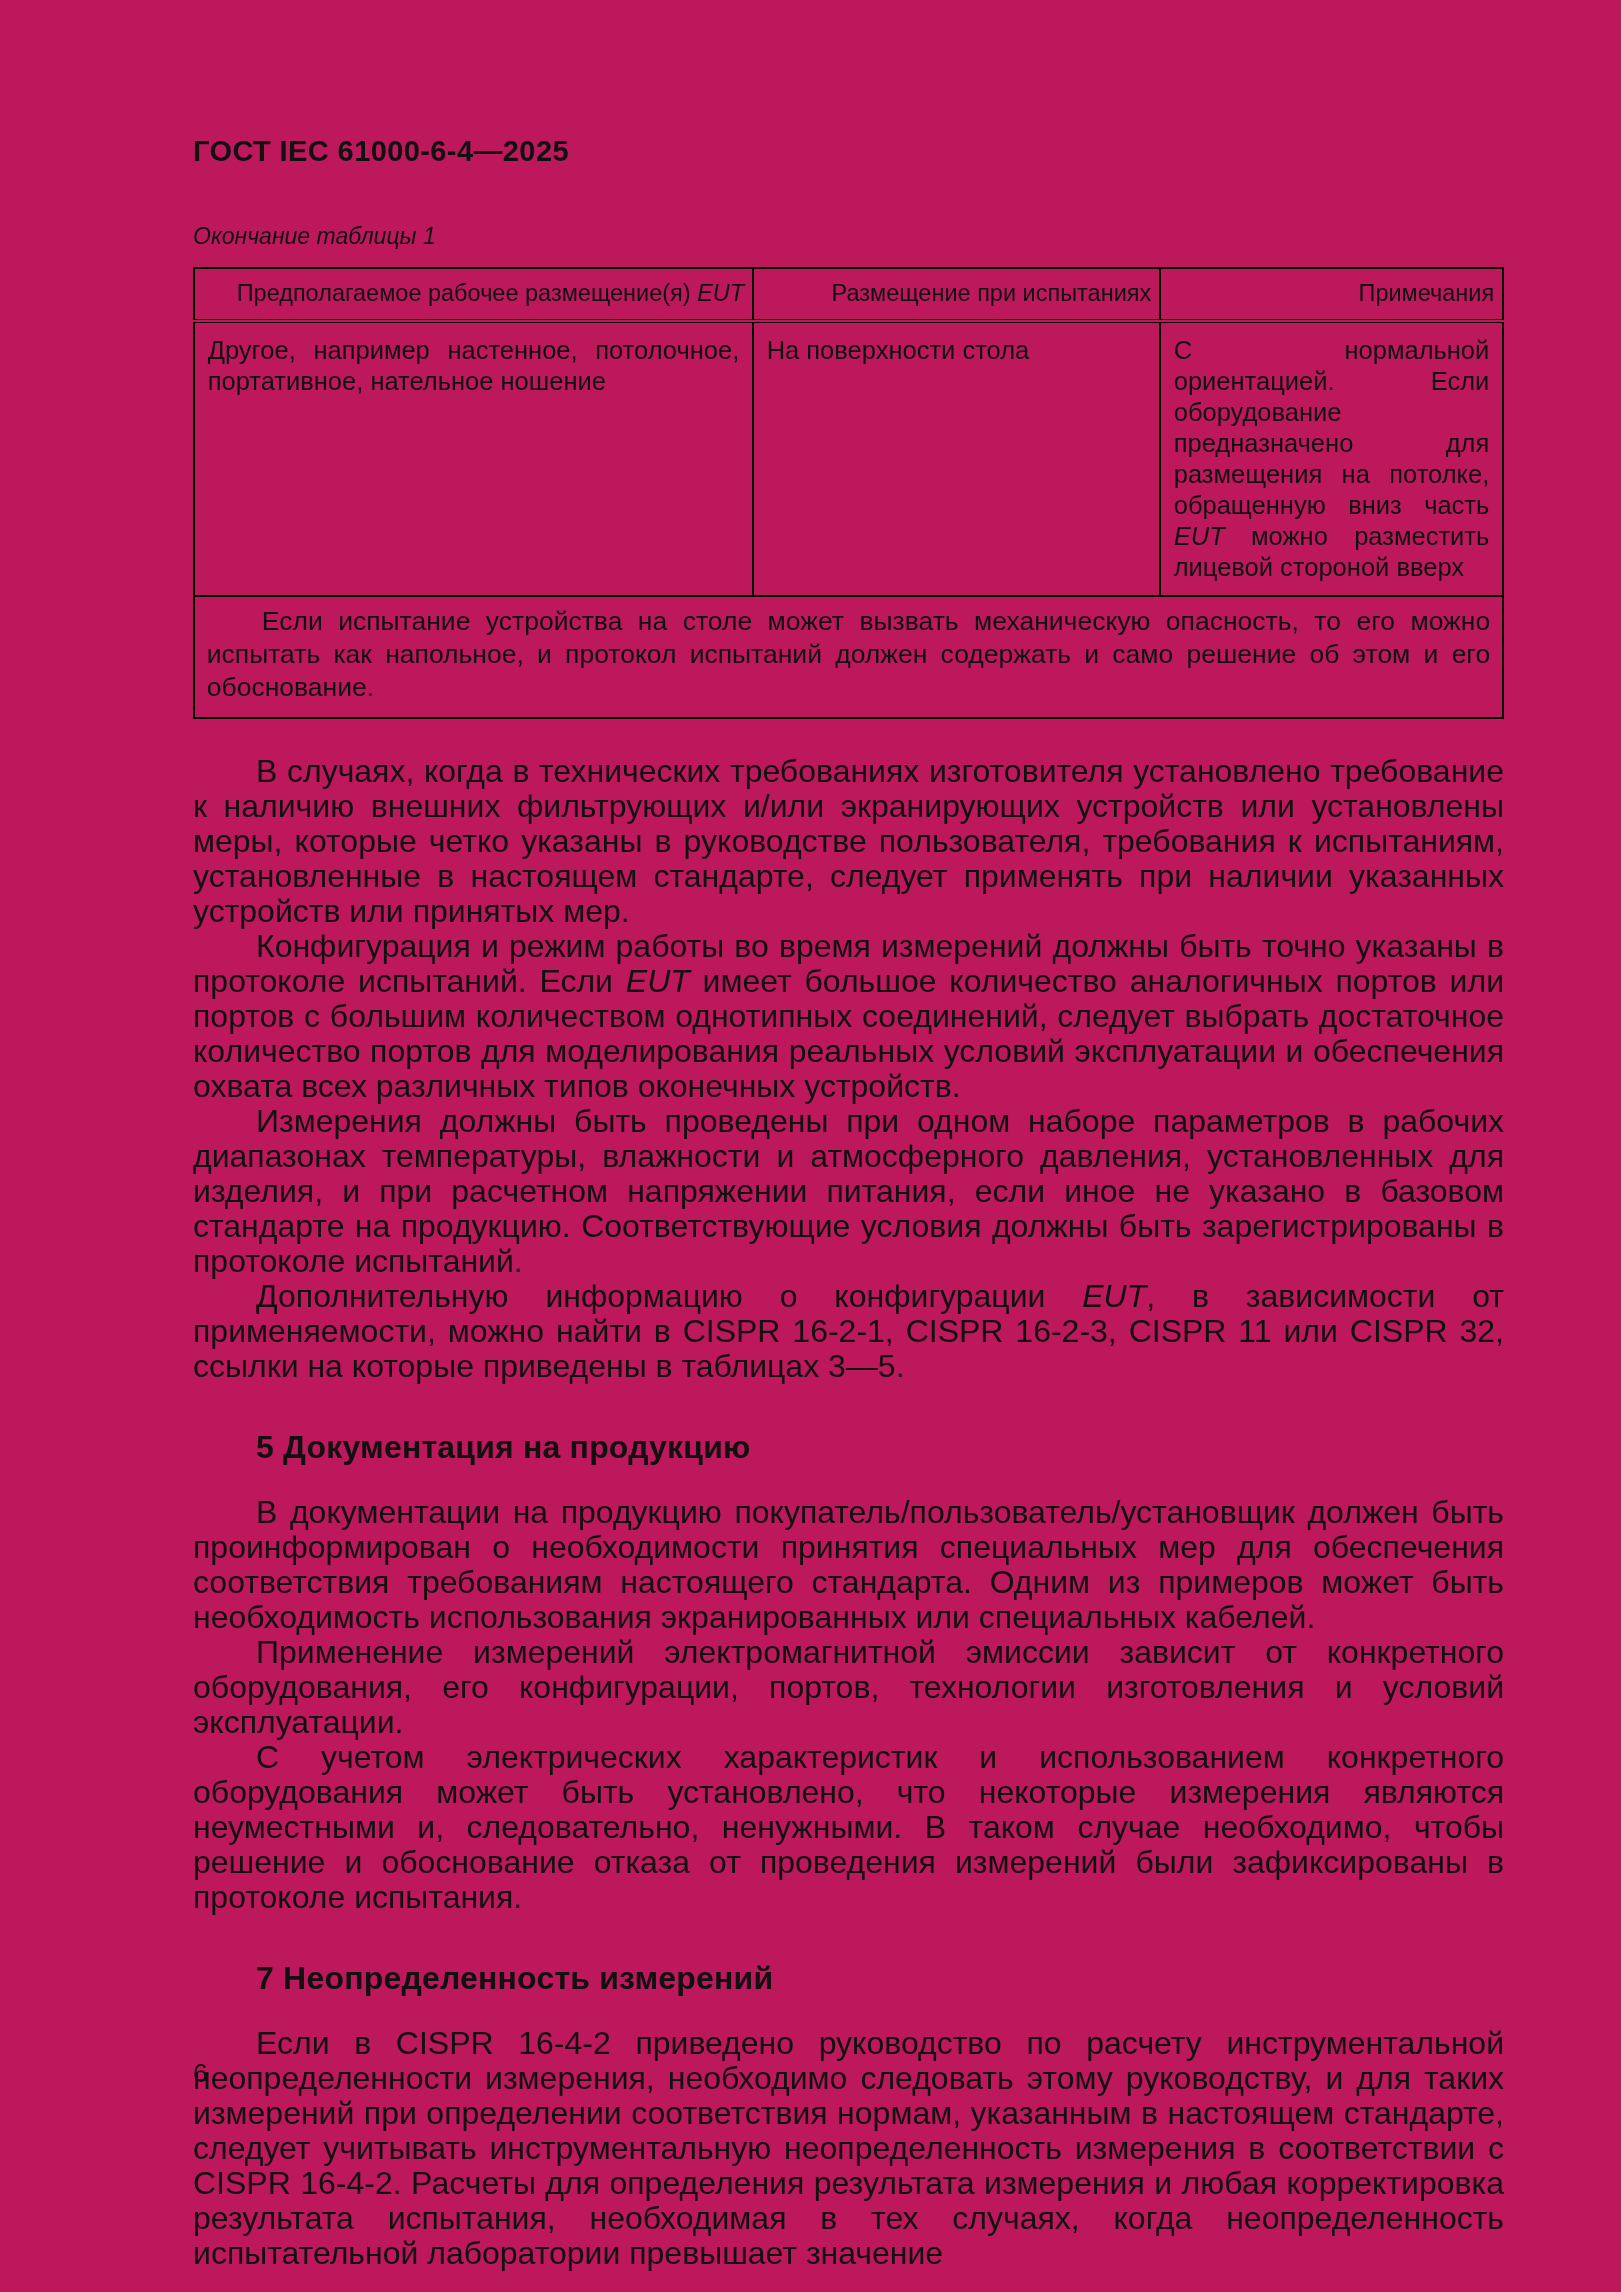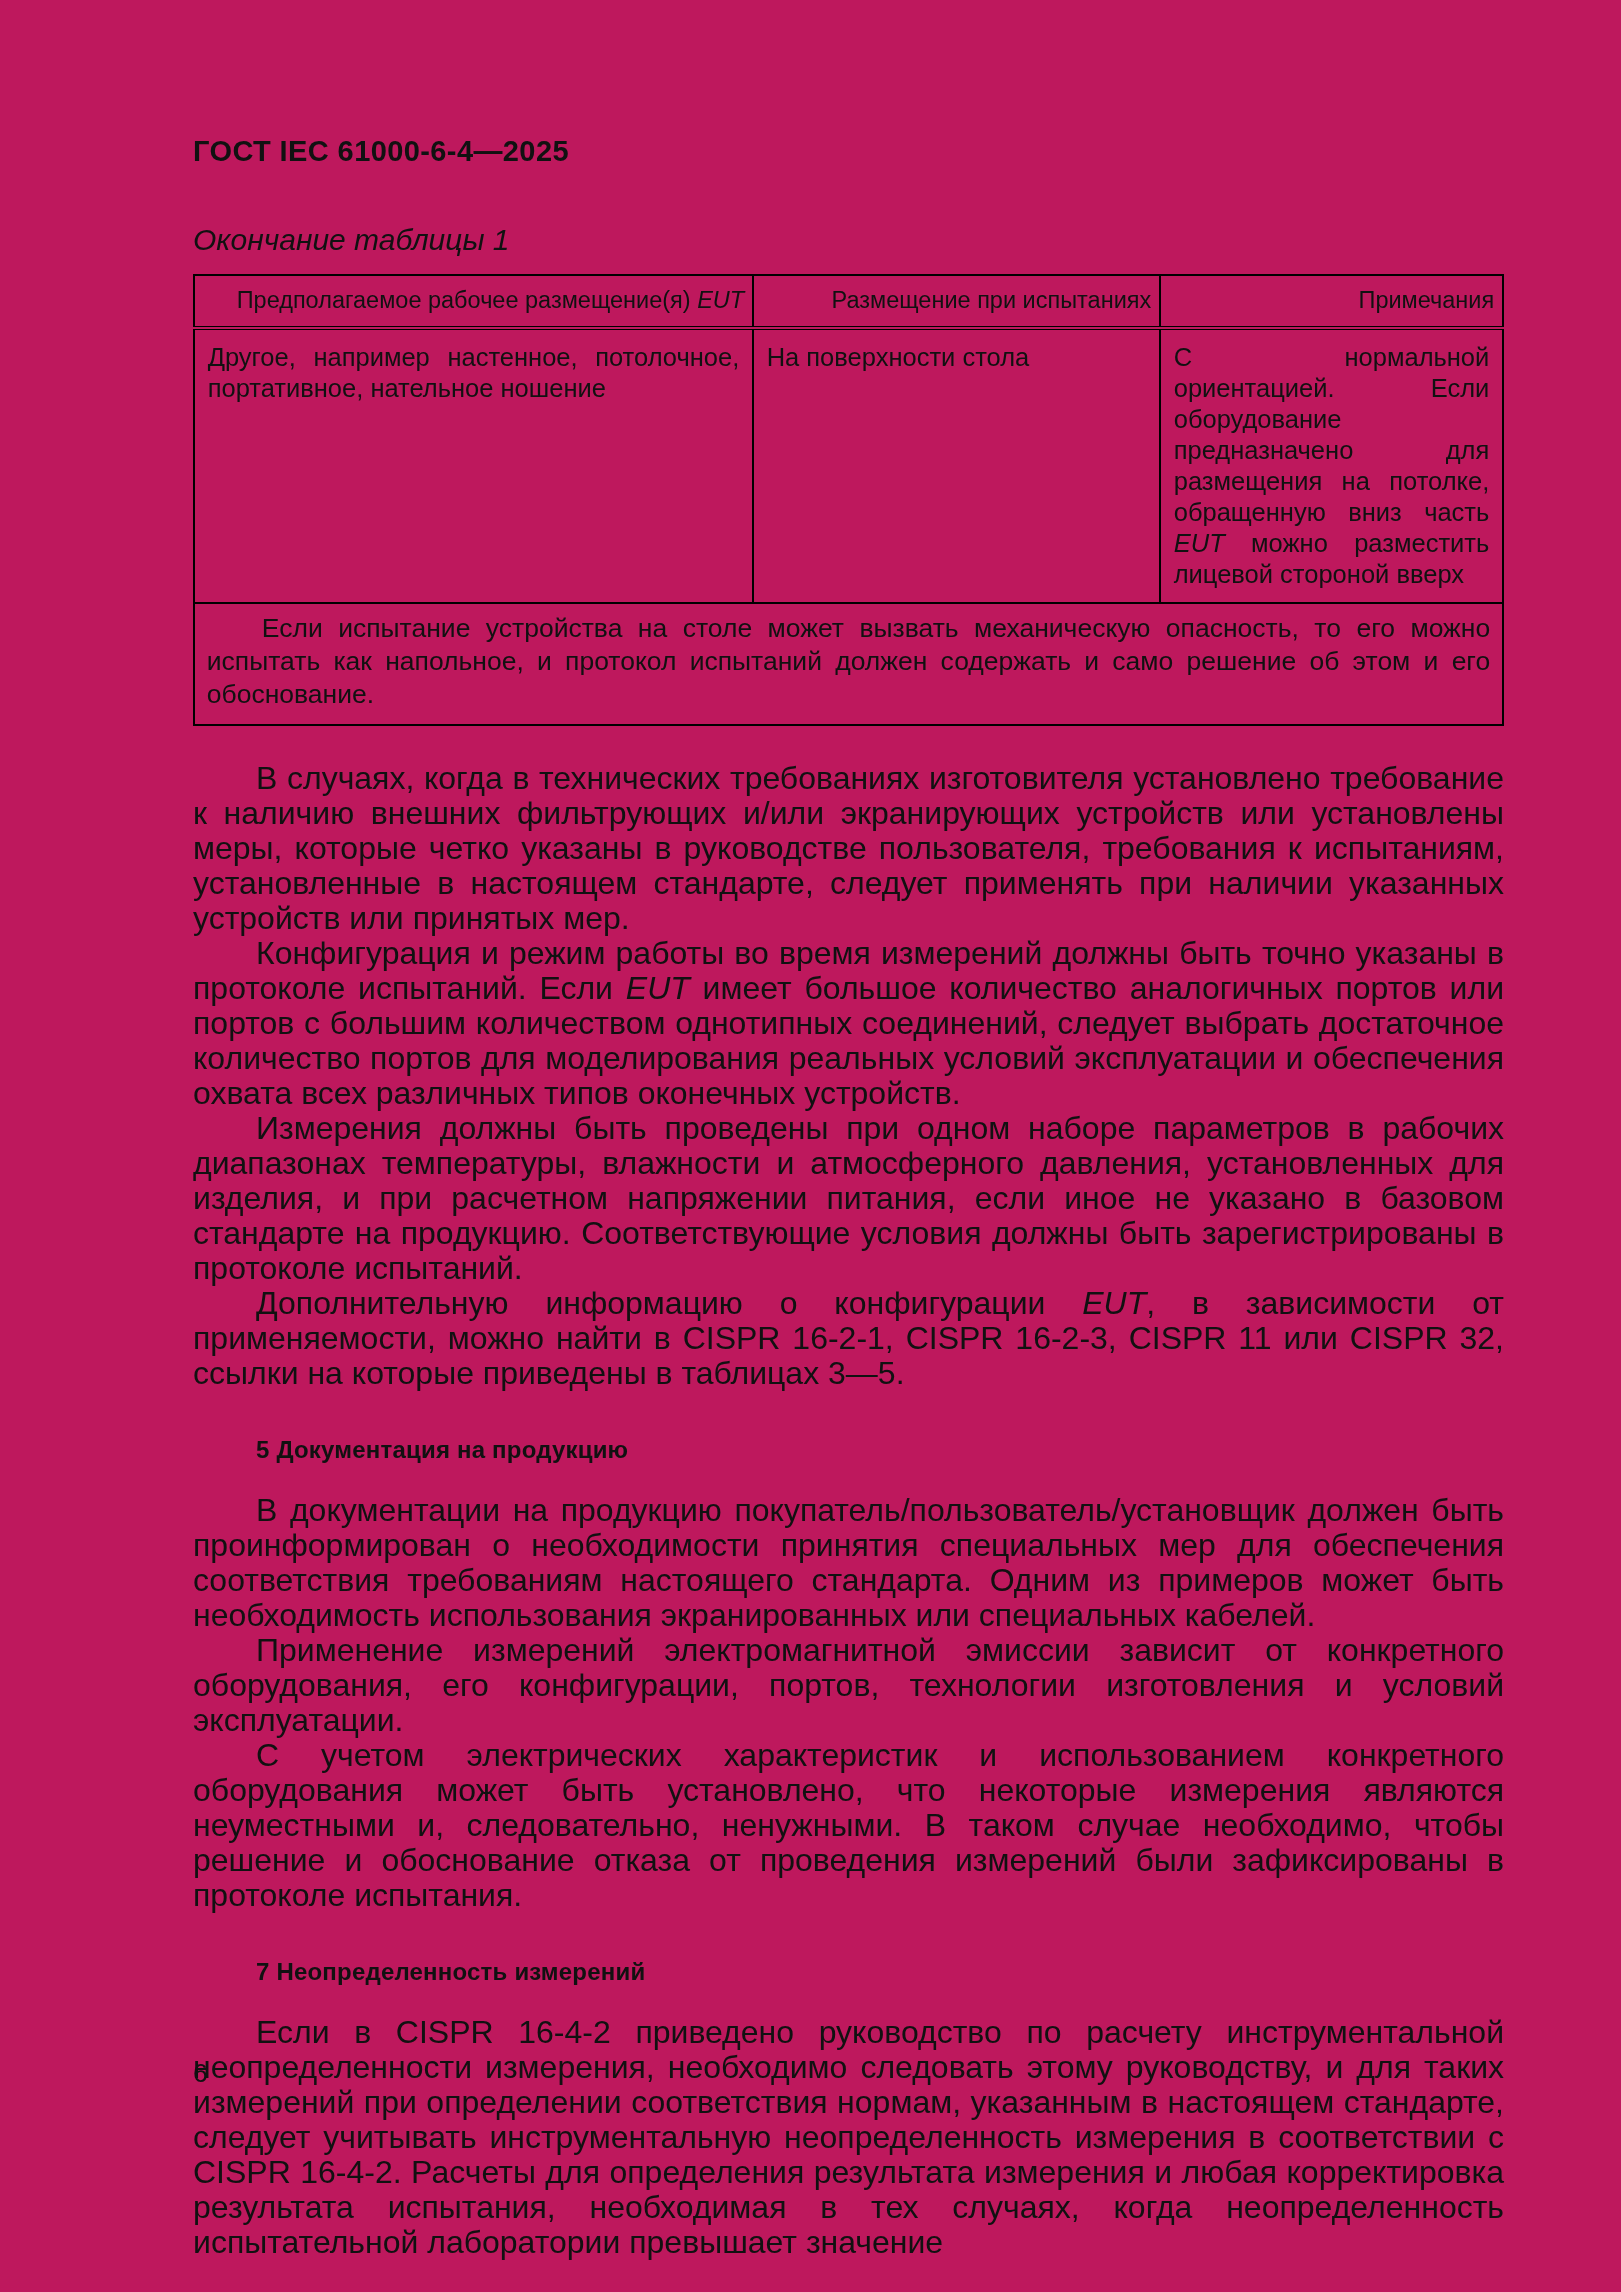--- a/index.html
+++ b/index.html
@@ -14,21 +14,21 @@
     font-family: "Liberation Sans", sans-serif;
     color: #111;
   }
   .doc-header {
     font-size: 29px;
     font-weight: bold;
     letter-spacing: 0.4px;
   }
   .table-caption {
     margin-top: 55px;
-    font-size: 30px;
+    font-size: 23px;
     font-style: italic;
   }
   table.gost-table {
     width: 100%;
     border-collapse: collapse;
     margin-top: 16.7px;
     border: 2.9px solid #000;
     table-layout: fixed;
   }
   table.gost-table th {
@@ -59,21 +59,21 @@
   }
   .body-text { margin-top: 35px; }
   p.para {
     margin: 0;
     font-size: 32px;
     line-height: 35px;
     text-align: justify;
     text-indent: 63px;
   }
   h2.section-heading {
-    font-size: 24px;
+    font-size: 32px;
     font-weight: bold;
     margin: 45px 0 29px 0;
     padding-left: 63px;
     letter-spacing: 0.2px;
   }
   .page-number {
     position: absolute;
     left: 193px;
     top: 2058px;
     font-size: 26.5px;

